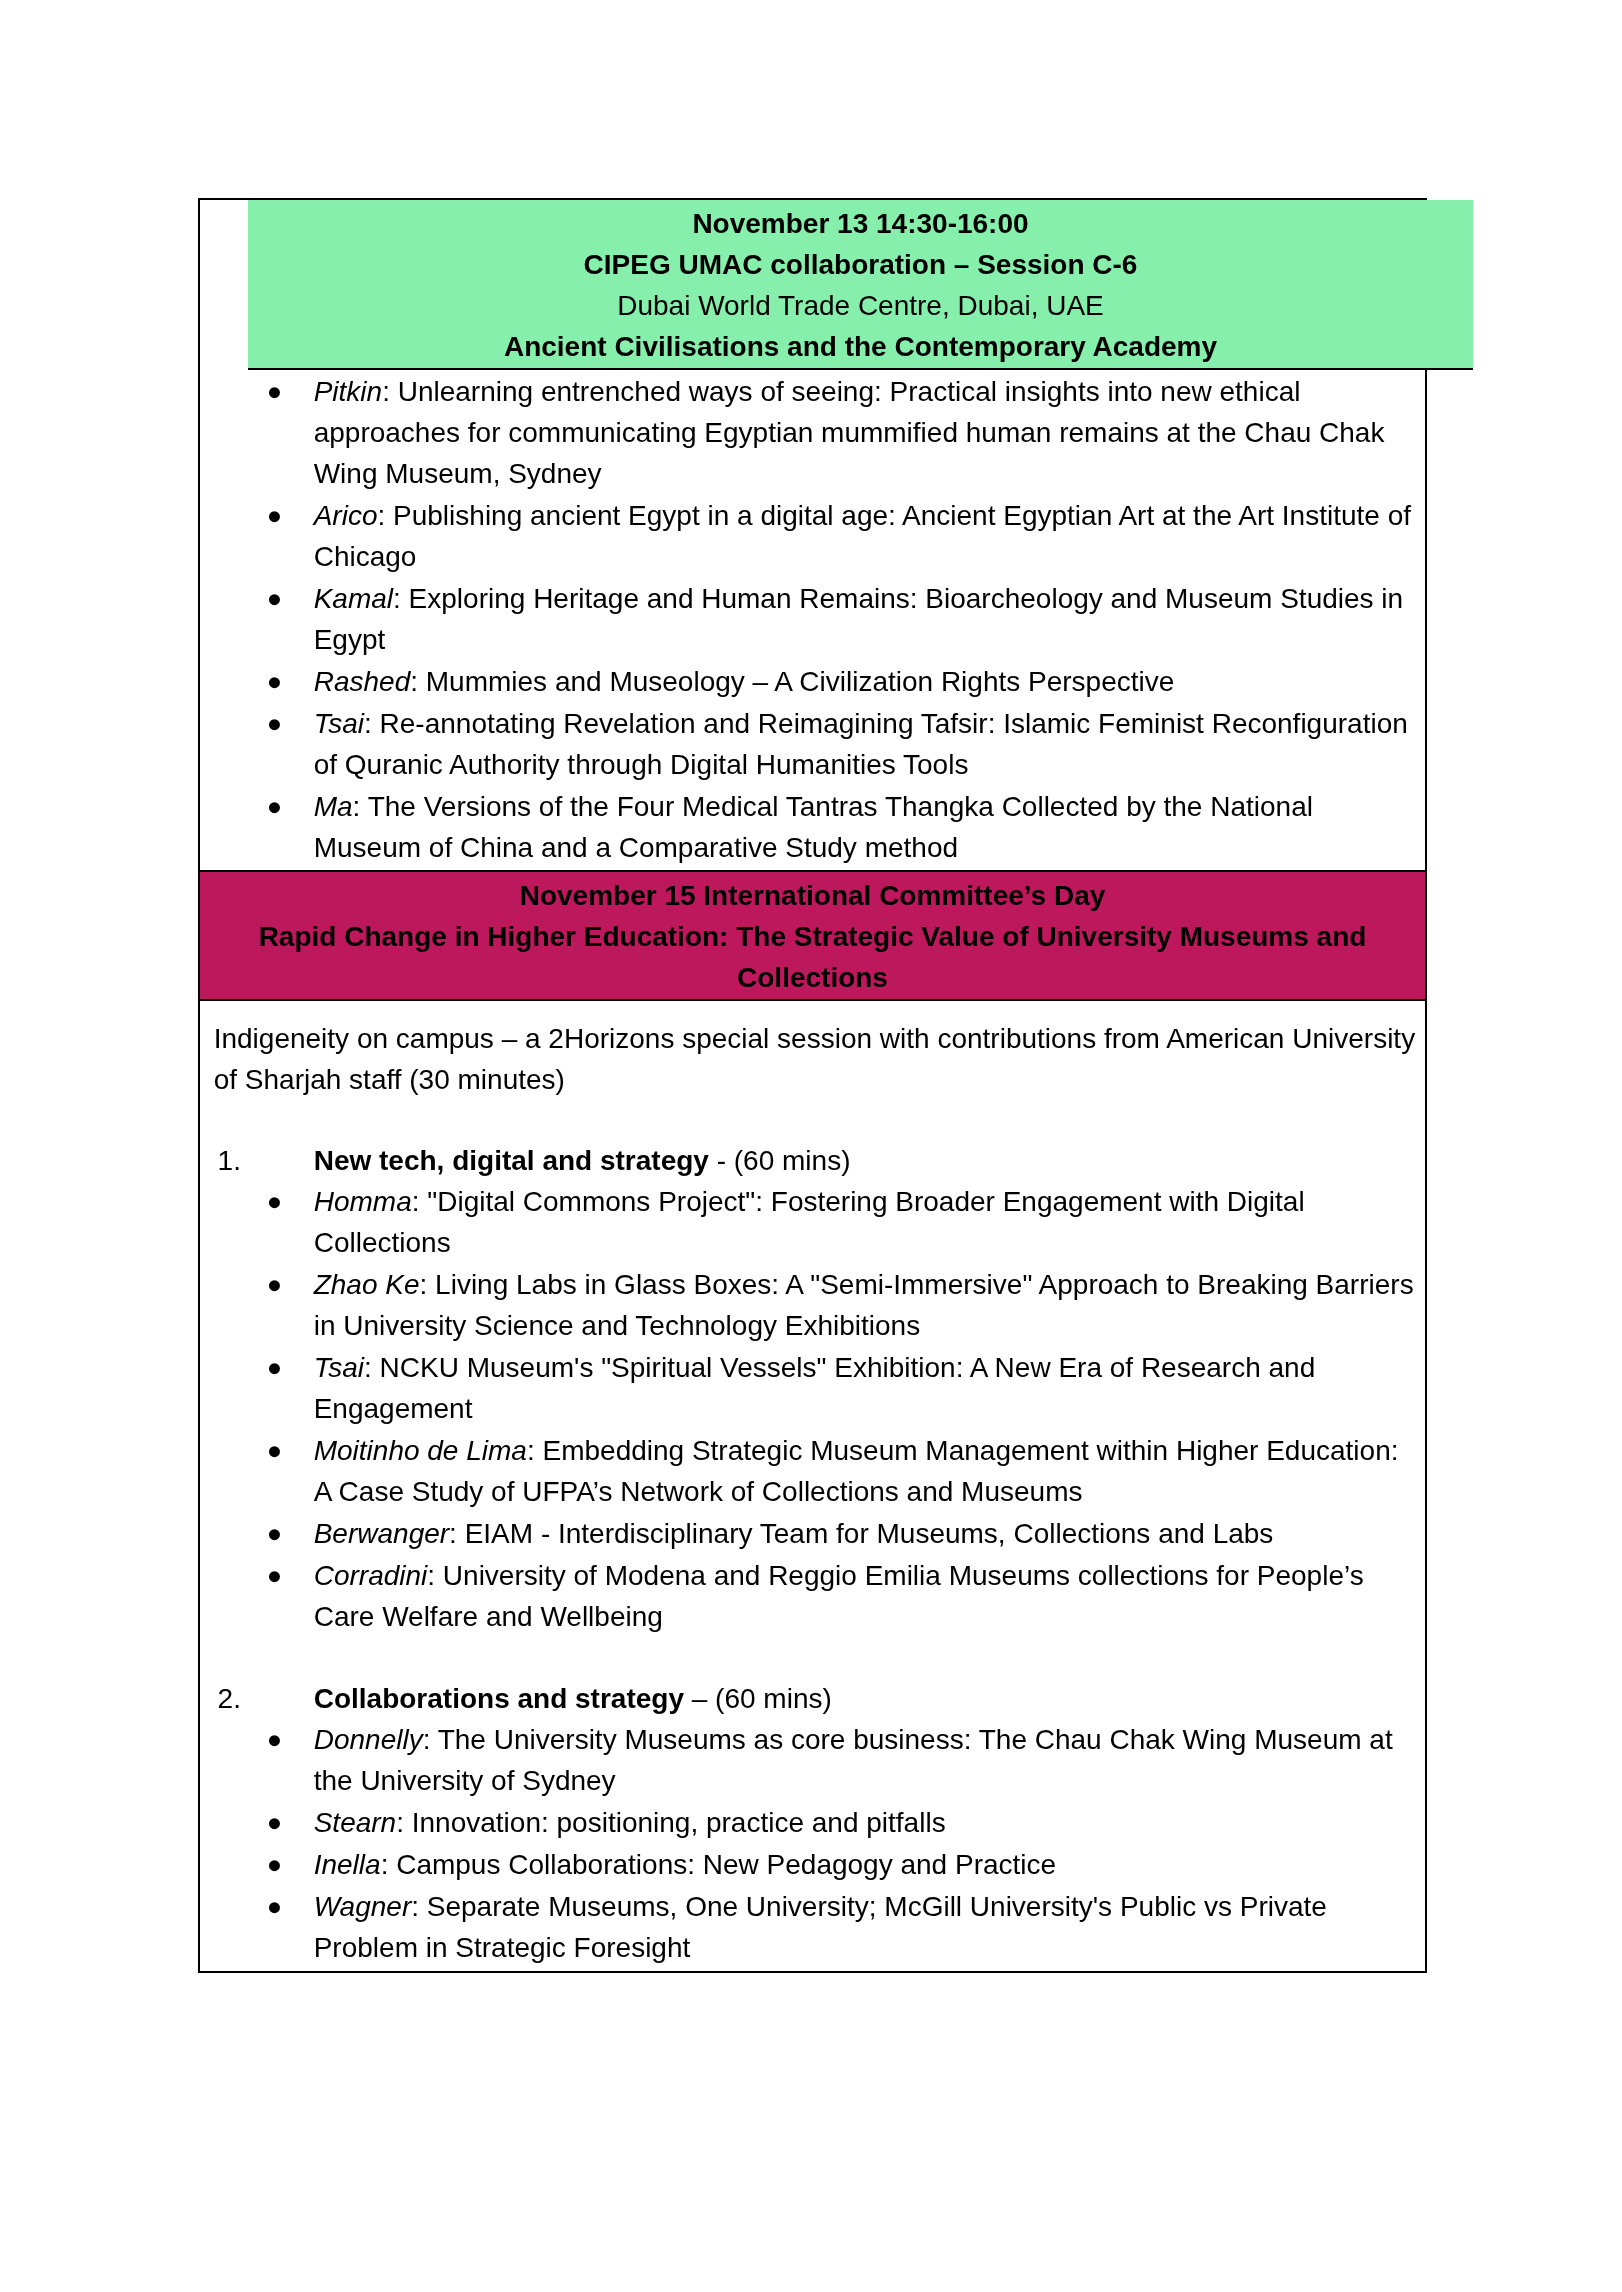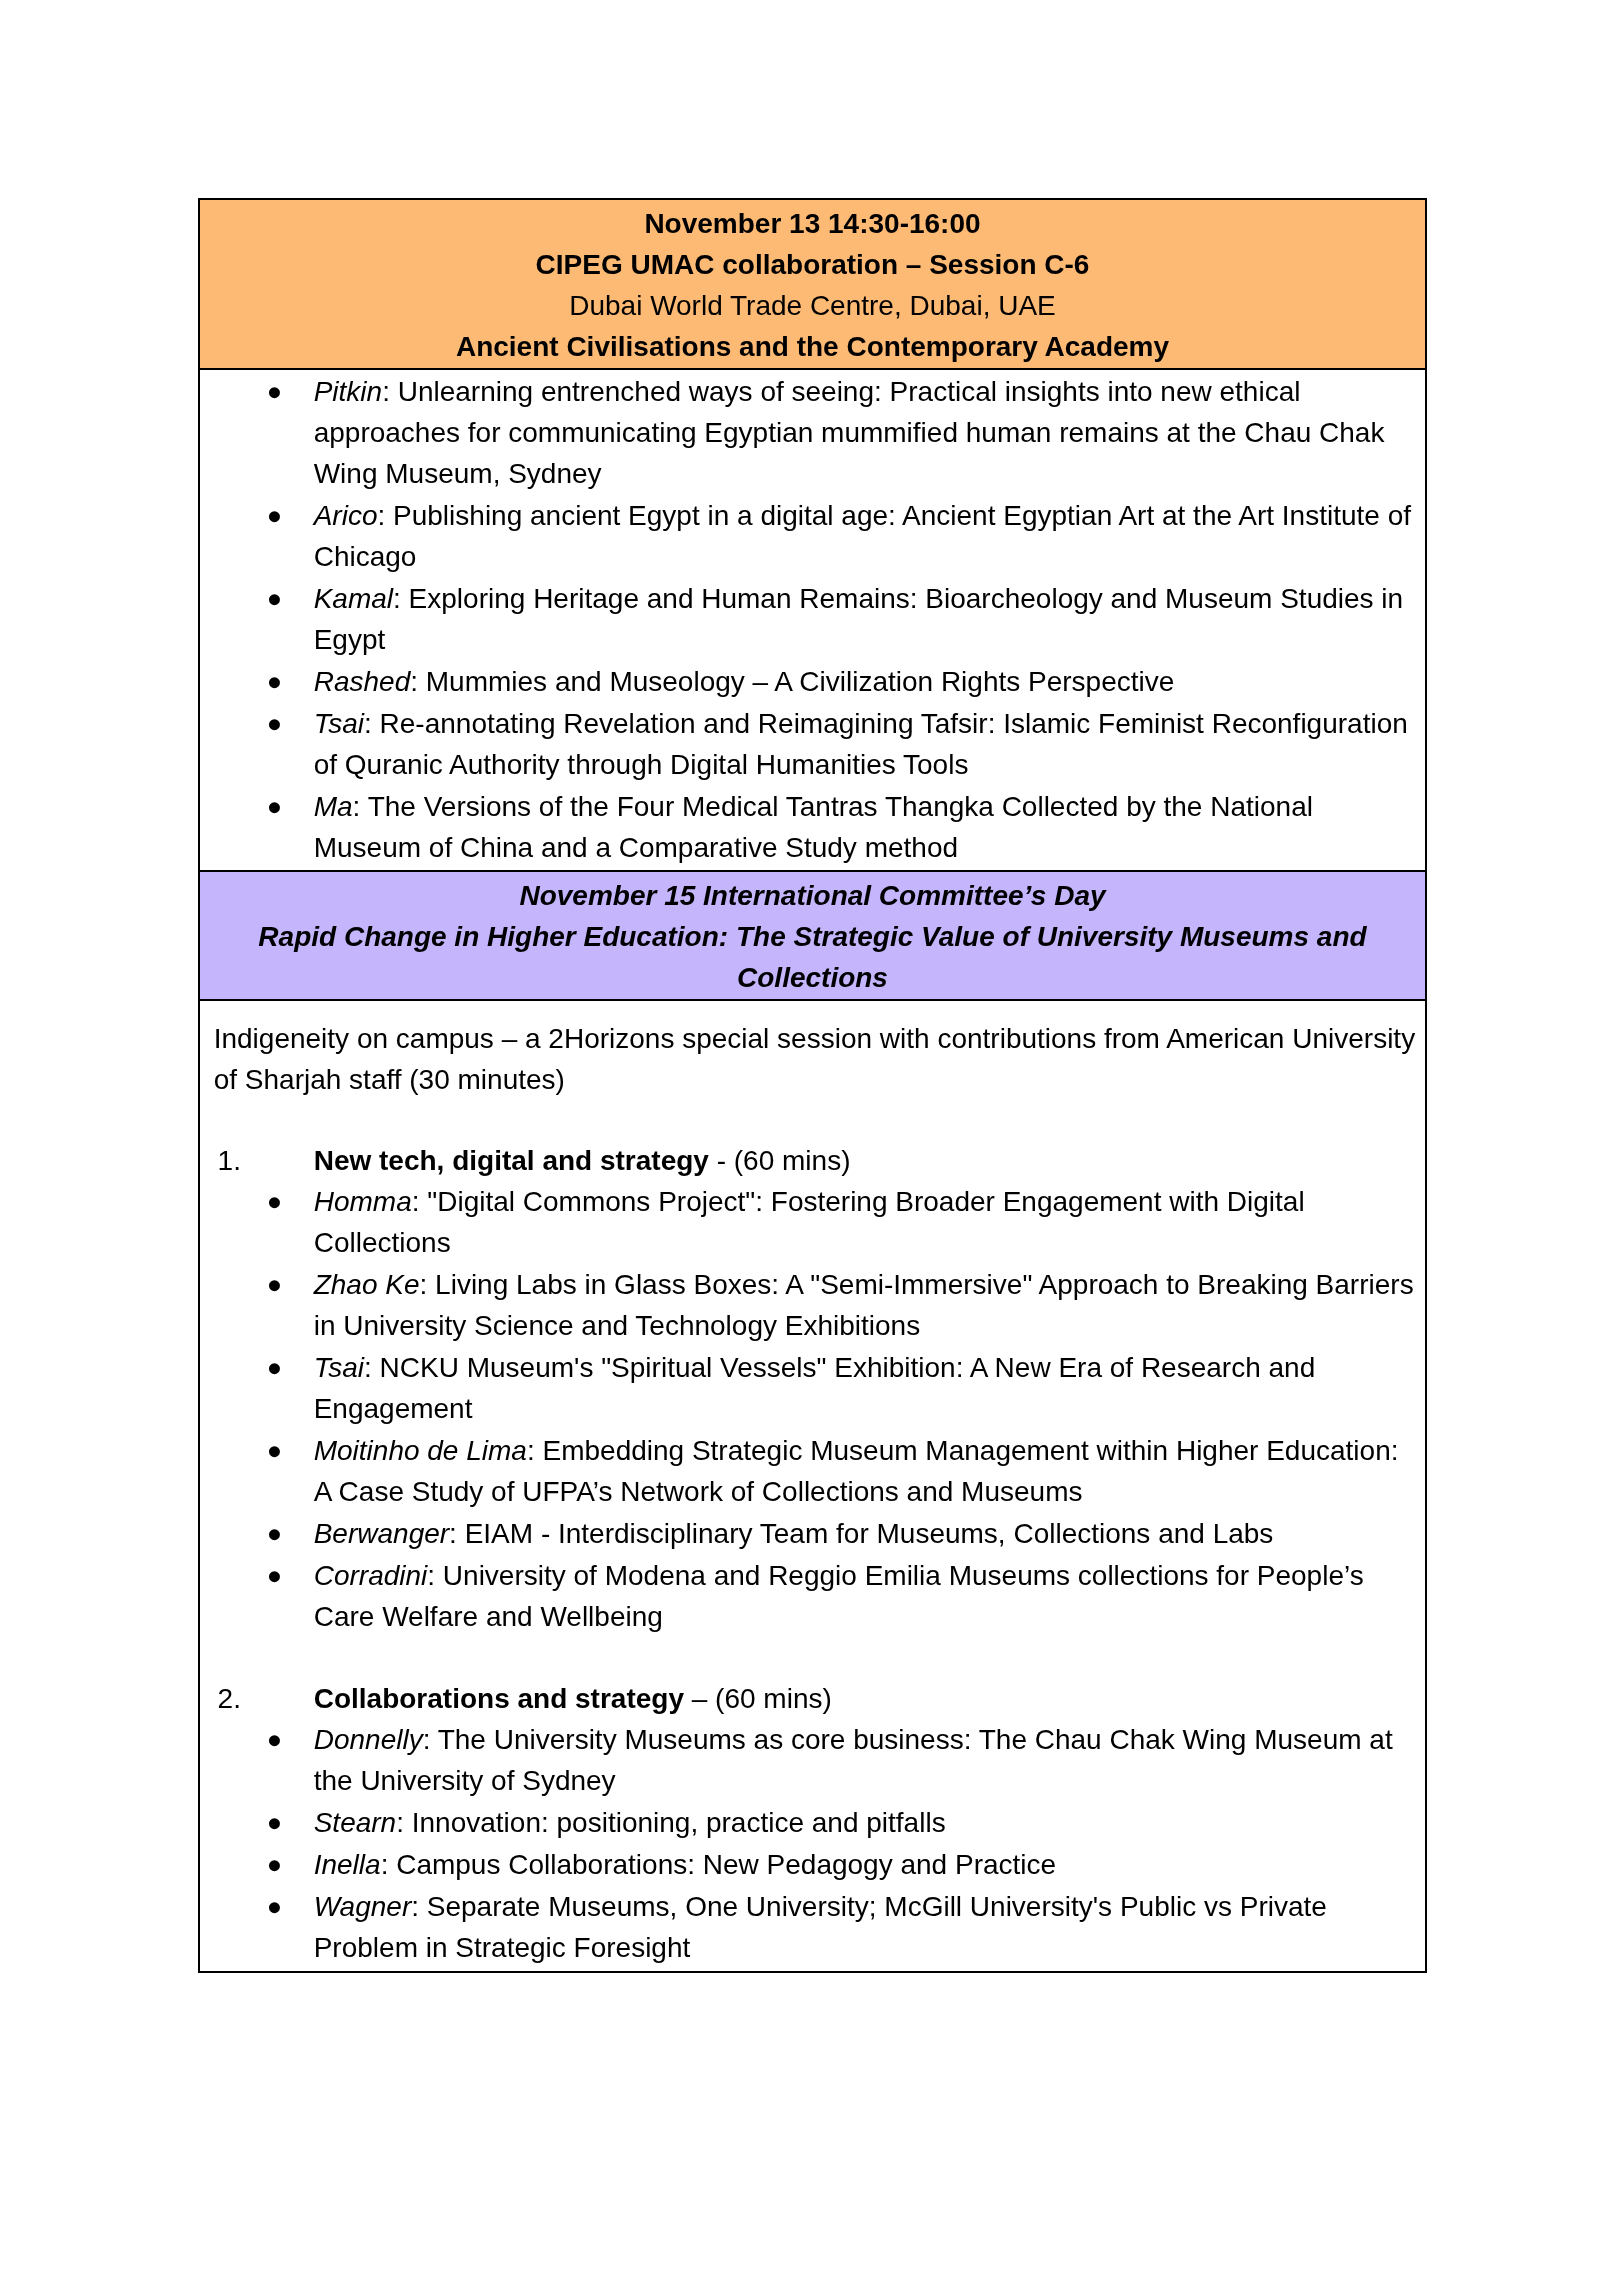--- a/index.html
+++ b/index.html
@@ -32,22 +32,22 @@
       border-bottom: 2px solid #000000;
       width: 100%;
     }
     .row:last-child { border-bottom: none; }
     .header-row {
       text-align: center;
       font-size: 28px;
       line-height: 41px;
       padding: 2.9px 13.7px 1px 13.7px;
     }
-    .header-row.peach { background: #fdba74; }
-    .header-row.lilac { background: #c4b5fd; font-style: italic; }
+    .header-row.peach { background: #86efac; margin-left: 48px; }
+    .header-row.lilac { background: #be185d; }
     .header-row .hline { display: block; }
     .header-row .bold { font-weight: bold; }
     .header-row .normal { font-weight: normal; }
 
     .body-row {
       font-size: 28px;
       line-height: 41px;
       padding: 0 7.8px 0 13.7px;
     }
     .body-row.first { padding-top: 1px; padding-bottom: 1px; }

